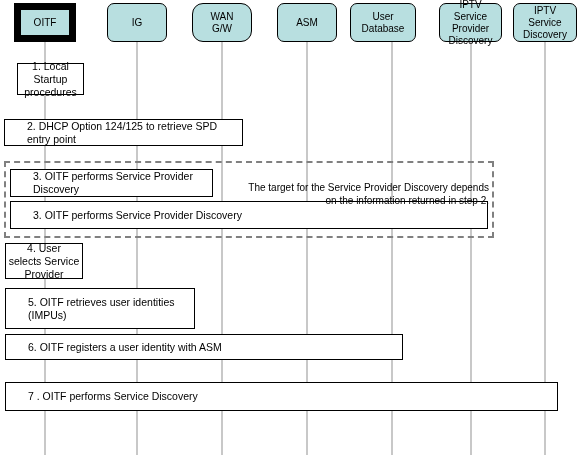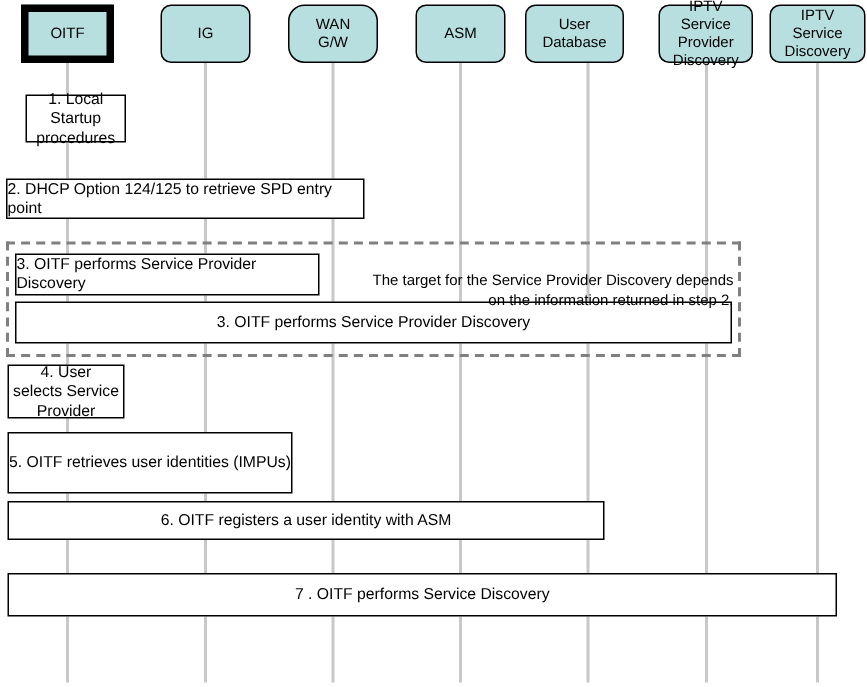--- a/index.html
+++ b/index.html
@@ -40,41 +40,40 @@
     align-items: center;
     justify-content: center;
     text-align: center;
     font-size: 10px;
     line-height: 12px;
     color: #000000;
     padding: 1px 2px;
   }
   .actor.square {
     border-radius: 0;
-    border: 5px solid #000000;
+    border: 7px solid #000000;
   }
   .actor .lbl {
     display: block;
     white-space: pre-line;
   }
 
   
   .msgbox {
     position: absolute;
     box-sizing: border-box;
     background: #ffffff;
     border: 1px solid #000000;
     display: flex;
     align-items: center;
     font-size: 10.5px;
     line-height: 13px;
     color: #000000;
-    padding-left: 0;
+    padding-left: 22px;
     z-index: 3;
-    justify-content: center;
   }
   .msgbox.center {
     justify-content: center;
     text-align: center;
     padding-left: 0;
     padding-right: 0;
   }
   .msgbox .lbl { white-space: pre-line; display:block; }
 
   

